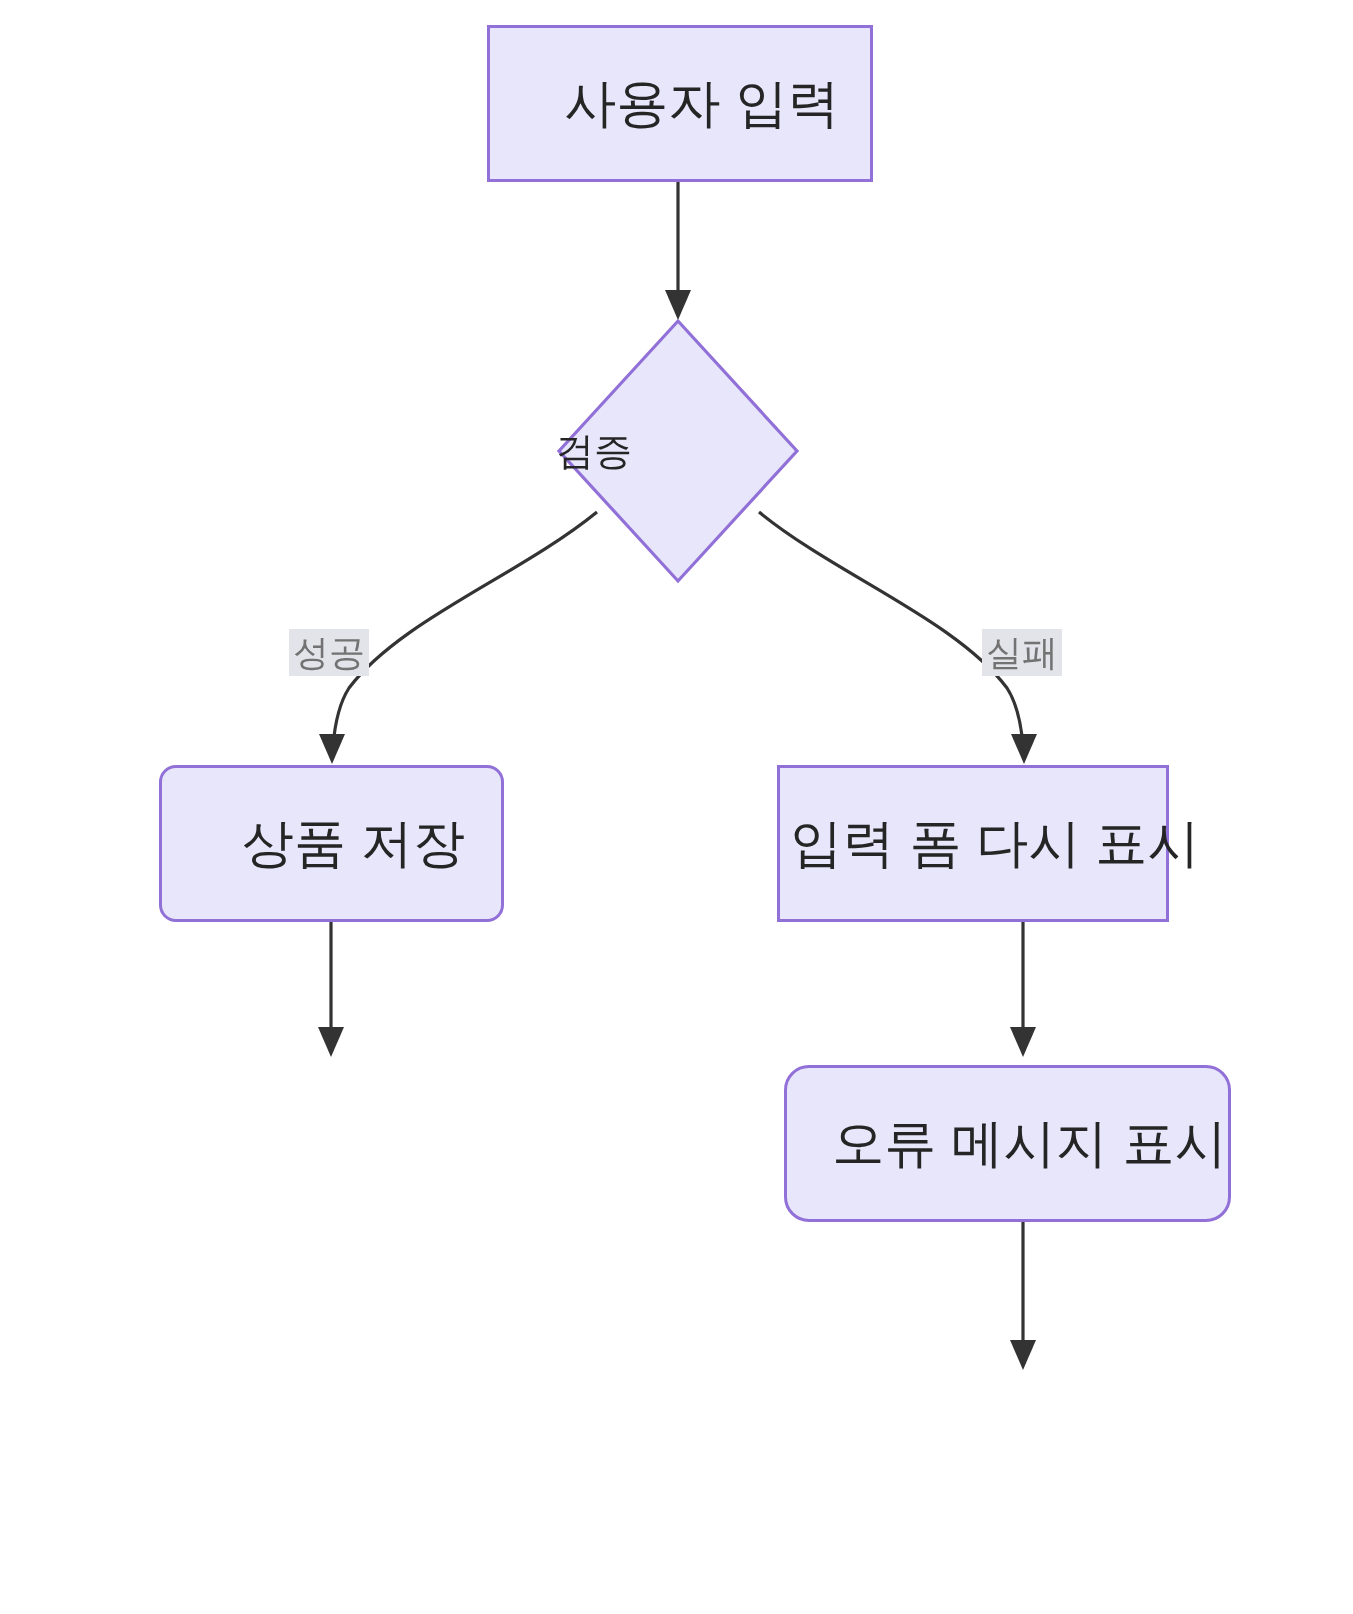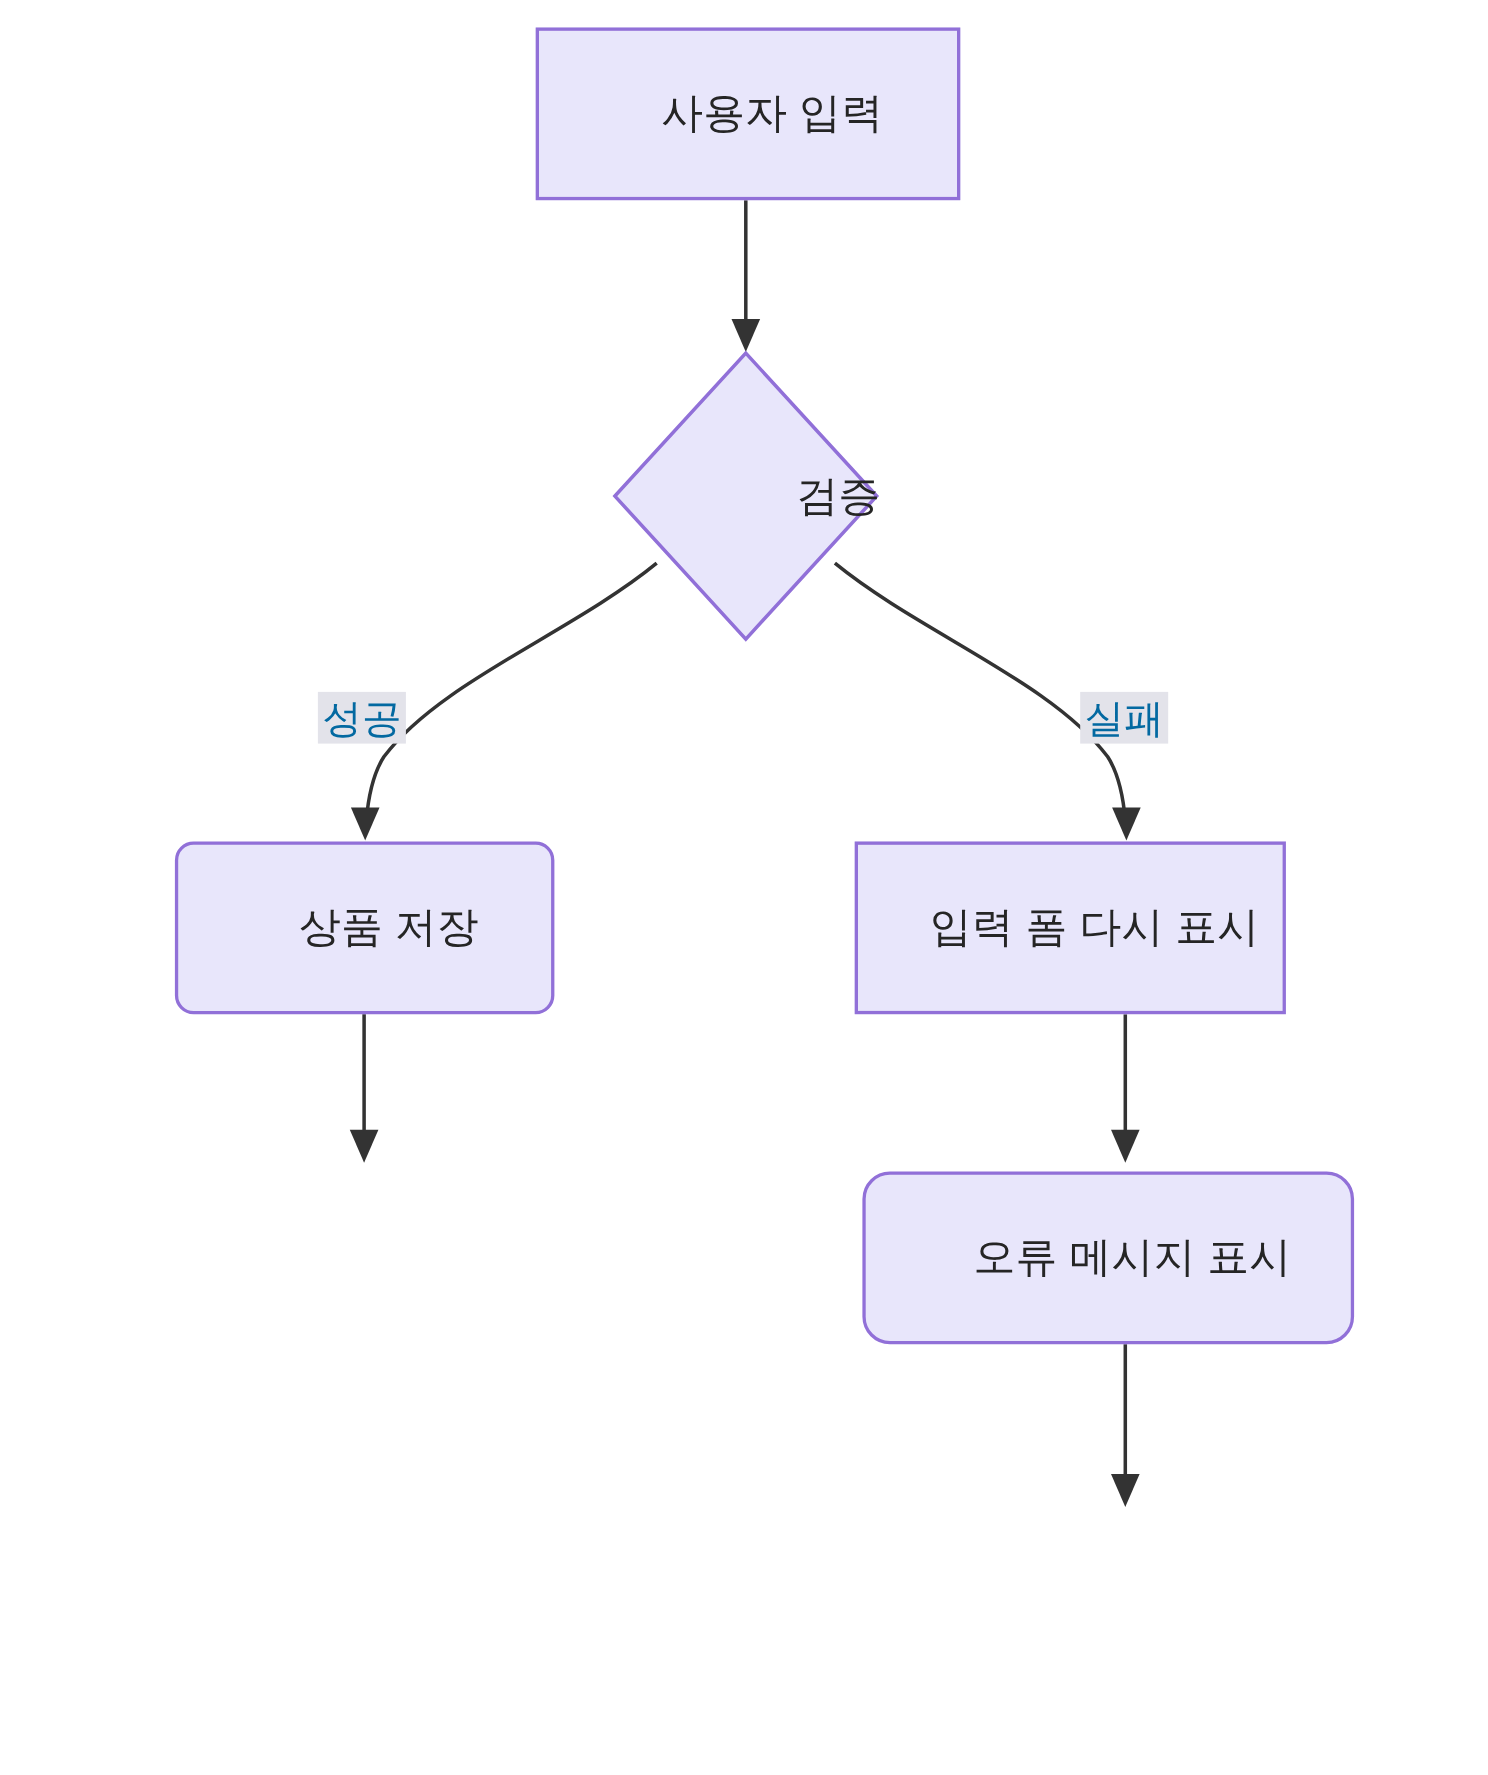--- a/index.html
+++ b/index.html
@@ -36,52 +36,52 @@
   }
   .node {
     position: absolute;
     box-sizing: border-box;
     display: flex;
     align-items: center;
     justify-content: center;
     background: #e8e6fb;
     border: 3px solid #9170d8;
     color: #252525;
-    font-size: 38px;
+    font-size: 52px;
     font-weight: 400;
     line-height: 1.2;
     letter-spacing: 0.2px;
     white-space: nowrap;
     padding-left: 44px;
   }
   .node-diamond {
     position: absolute;
     box-sizing: border-box;
     background: transparent;
     border: none;
     display: flex;
     align-items: center;
-    justify-content: flex-end;
+    justify-content: flex-start;
   }
   .diamond-shape {
     position: absolute;
     left: 0;
     top: 0;
   }
   .diamond-label {
     position: relative;
     z-index: 2;
     color: #252525;
     font-size: 38px;
     white-space: nowrap;
   }
   .edge-label {
     position: absolute;
     background: #e3e3ea;
-    color: #0369a1;
+    color: #737373;
     font-size: 36px;
     line-height: 1.25;
     padding: 1px 4px;
     white-space: nowrap;
     z-index: 3;
   }
 </style>
 </head>
 <body>
 

